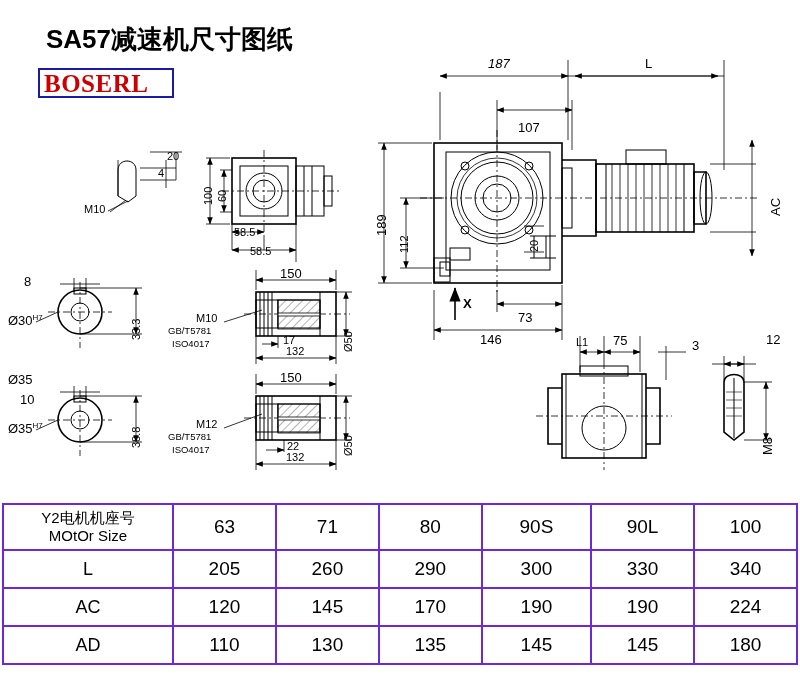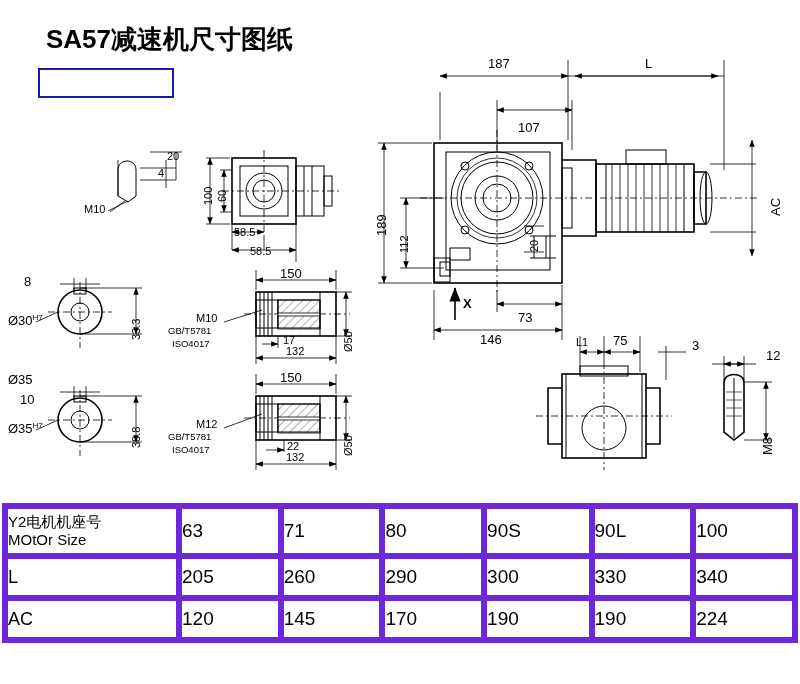--- a/index.html
+++ b/index.html
@@ -52,35 +52,37 @@
   .lbl.rot{transform:rotate(-90deg);transform-origin:left top;}
 
   
   .tbl{
     position:absolute;left:2px;top:503px;
     width:796px;
     border-collapse:collapse;
     font-size:19px;
   }
   .tbl td{
-    border:6px solid #6d28d9;
+    border:2px solid #6d28d9;
+    text-align:center;
     height:36px;
     padding:0;
   }
   .tbl td.first{width:168px;font-size:18px;}
   .tbl tr.headrow td{height:44px;}
   .cnhdr{font-size:15px;line-height:18px;}
 </style>
 </head>
 <body>
 
 <div class="page">
 
   <div class="title">SA57减速机尺寸图纸</div>
   <div class="logo-box"></div>
+  <div class="logo-text">BOSERL</div>
 
   <svg class="draw" xmlns="http://www.w3.org/2000/svg">
     <defs>
       <marker id="ah" markerWidth="9" markerHeight="7" refX="8.5" refY="3.5" orient="auto">
         <polygon points="0,0 9,3.5 0,7" fill="#000"></polygon>
       </marker>
       <marker id="ahs" markerWidth="9" markerHeight="7" refX="0.5" refY="3.5" orient="auto">
         <polygon points="9,0 0,3.5 9,7" fill="#000"></polygon>
       </marker>
       <pattern id="hp" width="6" height="6" patternUnits="userSpaceOnUse" patternTransform="rotate(45)">
@@ -321,42 +323,42 @@
     <line class="ln-thin" x1="744" y1="356" x2="744" y2="380"></line>
     <line class="ln-thin" x1="712" y1="364" x2="756" y2="364"></line>
     <line class="ln-thin" x1="724" y1="364" x2="744" y2="364" marker-start="url(#ahs)" marker-end="url(#ah)"></line>
 
     <line class="ln-thin" x1="744" y1="382" x2="772" y2="382"></line>
     <line class="ln-thin" x1="744" y1="440" x2="772" y2="440"></line>
     <line class="ln-thin" x1="766" y1="382" x2="766" y2="440" marker-start="url(#ahs)" marker-end="url(#ah)"></line>
 
   </svg>
 
-  <div class="lbl" style="left:488px;top:56px;">187</div>
+  <div class="lbl" style="left:488px;top:56px;font-style:italic;">187</div>
   <div class="lbl" style="left:645px;top:56px;">L</div>
   <div class="lbl" style="left:518px;top:92px;margin-top:28px;">107</div>
   <div class="lbl rot" style="left:374px;top:236px;">189</div>
   <div class="lbl sm rot" style="left:398px;top:253px;">112</div>
   <div class="lbl rot" style="left:768px;top:216px;">AC</div>
   <div class="lbl sm rot" style="left:528px;top:252px;">20</div>
   <div class="lbl sm" style="left:167px;top:150px;">20</div>
   <div class="lbl sm" style="left:158px;top:167px;">4</div>
   <div class="lbl sm rot" style="left:202px;top:205px;">100</div>
   <div class="lbl sm rot" style="left:216px;top:202px;">60</div>
   <div class="lbl sm" style="left:234px;top:226px;">58.5</div>
   <div class="lbl sm" style="left:250px;top:245px;">58.5</div>
   <div class="lbl sm" style="left:84px;top:203px;">M10</div>
   <div class="lbl" style="left:518px;top:310px;text-align:right;">73</div>
   <div class="lbl" style="left:480px;top:332px;">146</div>
   <div class="lbl" style="left:463px;top:296px;font-weight:bold;">X</div>
 
   <div class="lbl sm" style="left:576px;top:336px;">L1</div>
   <div class="lbl" style="left:613px;top:333px;">75</div>
   <div class="lbl" style="left:692px;top:338px;">3</div>
-  <div class="lbl" style="left:766px;top:348px;">12</div>
+  <div class="lbl" style="left:766px;top:332px;">12</div>
   <div class="lbl rot" style="left:760px;top:455px;">M8</div>
 
   <div class="lbl" style="left:24px;top:274px;">8</div>
   <div class="lbl" style="left:8px;top:313px;"><span>Ø30</span><sup style="font-size:8px;">H7</sup></div>
   <div class="lbl sm rot" style="left:130px;top:340px;">33.3</div>
   <div class="lbl" style="left:8px;top:372px;">Ø35</div>
   <div class="lbl" style="left:20px;top:392px;">10</div>
   <div class="lbl" style="left:8px;top:421px;"><span>Ø35</span><sup style="font-size:8px;">H7</sup></div>
   <div class="lbl sm rot" style="left:130px;top:448px;">38.8</div>
 
@@ -401,16 +403,25 @@
       </tr>
       <tr>
         <td class="first">AC</td>
         <td>120</td>
         <td>145</td>
         <td>170</td>
         <td>190</td>
         <td>190</td>
         <td>224</td>
       </tr>
+      <tr>
+        <td class="first">AD</td>
+        <td>110</td>
+        <td>130</td>
+        <td>135</td>
+        <td>145</td>
+        <td>145</td>
+        <td>180</td>
+      </tr>
     </tbody>
   </table>
 
 </div>
 
 </body></html>

